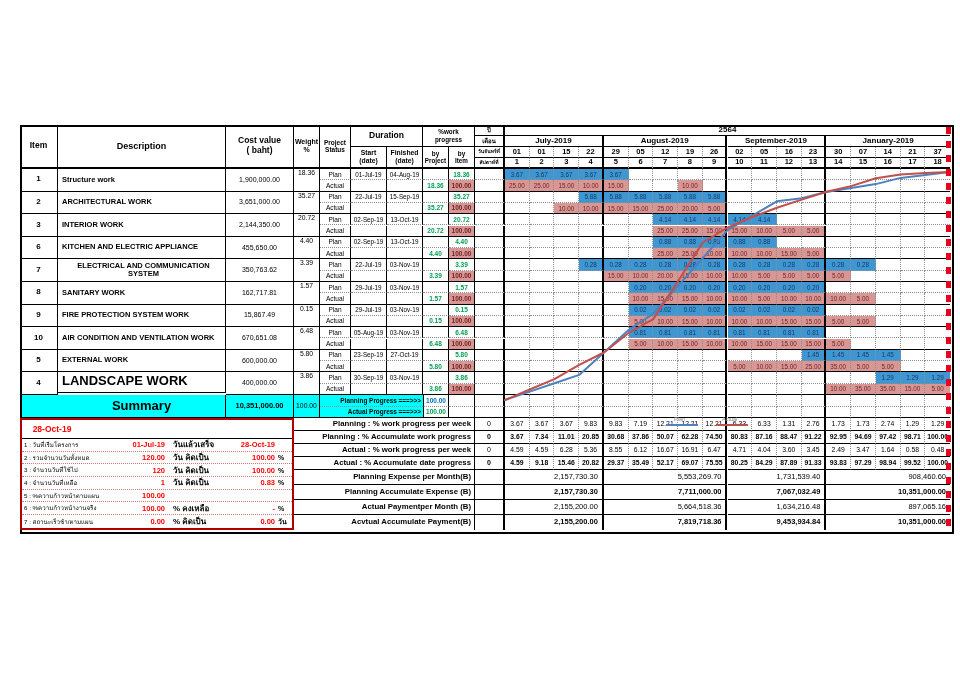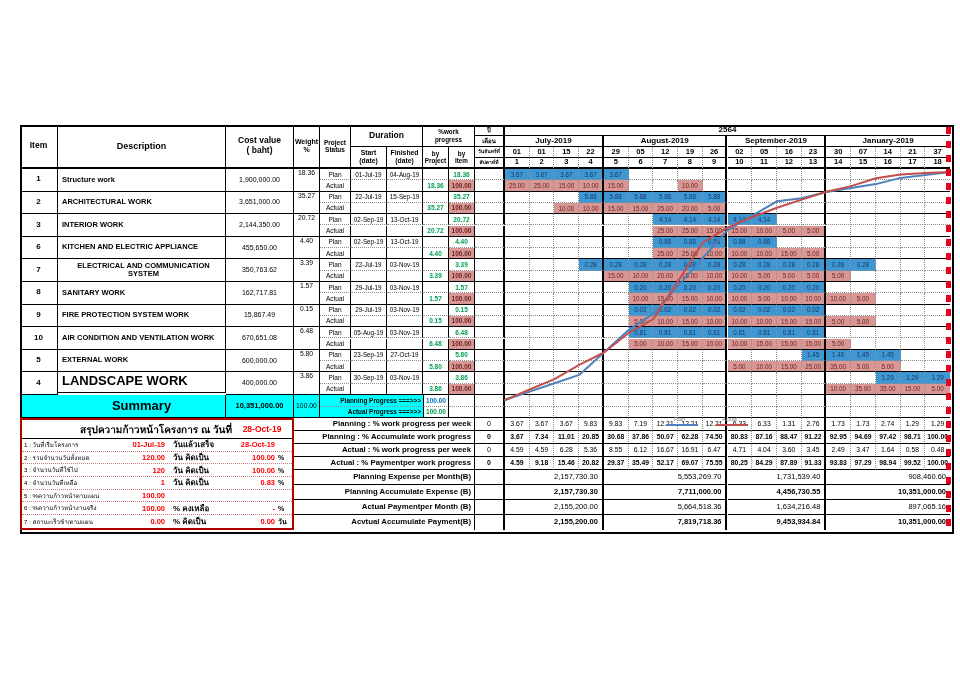--- a/index.html
+++ b/index.html
@@ -705,21 +705,21 @@
       <div class="c" style="left: 702.778px; top: 444px; width: 24.7222px; height: 13px; font-size: 6.8px; border-right: 2px solid rgb(0, 0, 0); border-bottom: 1px solid rgb(0, 0, 0);">6.47</div>
       <div class="c" style="left: 727.5px; top: 444px; width: 24.7222px; height: 13px; font-size: 6.8px; border-right: 1px dotted rgb(143, 143, 143); border-bottom: 1px solid rgb(0, 0, 0);">4.71</div>
       <div class="c" style="left: 752.222px; top: 444px; width: 24.7222px; height: 13px; font-size: 6.8px; border-right: 1px dotted rgb(143, 143, 143); border-bottom: 1px solid rgb(0, 0, 0);">4.04</div>
       <div class="c" style="left: 776.944px; top: 444px; width: 24.7222px; height: 13px; font-size: 6.8px; border-right: 1px dotted rgb(143, 143, 143); border-bottom: 1px solid rgb(0, 0, 0);">3.60</div>
       <div class="c" style="left: 801.667px; top: 444px; width: 24.7222px; height: 13px; font-size: 6.8px; border-right: 2px solid rgb(0, 0, 0); border-bottom: 1px solid rgb(0, 0, 0);">3.45</div>
       <div class="c" style="left: 826.389px; top: 444px; width: 24.7222px; height: 13px; font-size: 6.8px; border-right: 1px dotted rgb(143, 143, 143); border-bottom: 1px solid rgb(0, 0, 0);">2.49</div>
       <div class="c" style="left: 851.111px; top: 444px; width: 24.7222px; height: 13px; font-size: 6.8px; border-right: 1px dotted rgb(143, 143, 143); border-bottom: 1px solid rgb(0, 0, 0);">3.47</div>
       <div class="c" style="left: 875.833px; top: 444px; width: 24.7222px; height: 13px; font-size: 6.8px; border-right: 1px dotted rgb(143, 143, 143); border-bottom: 1px solid rgb(0, 0, 0);">1.64</div>
       <div class="c" style="left: 900.556px; top: 444px; width: 24.7222px; height: 13px; font-size: 6.8px; border-right: 1px dotted rgb(143, 143, 143); border-bottom: 1px solid rgb(0, 0, 0);">0.58</div>
       <div class="c" style="left: 925.278px; top: 444px; width: 24.7222px; height: 13px; font-size: 6.8px; border-bottom: 1px solid rgb(0, 0, 0);">0.48</div>
-      <div class="c" style="left: 294px; top: 457px; width: 181px; height: 13px; font-size: 7.8px; font-weight: bold; justify-content: flex-end; padding-right: 3px; border-right: 1px solid rgb(0, 0, 0); border-bottom: 1px solid rgb(0, 0, 0);">Actual : % Paymentper work progress</div>
+      <div class="c" style="left: 294px; top: 457px; width: 181px; height: 13px; font-size: 7.8px; font-weight: bold; justify-content: flex-end; padding-right: 3px; border-right: 1px solid rgb(0, 0, 0); border-bottom: 1px solid rgb(0, 0, 0);">Actual : % Accumulate date progress</div>
       <div class="c" style="left: 475px; top: 457px; width: 30px; height: 13px; font-size: 7px; font-weight: bold; border-right: 2px solid rgb(0, 0, 0); border-bottom: 1px solid rgb(0, 0, 0);">0</div>
       <div class="c" style="left: 505px; top: 457px; width: 24.7222px; height: 13px; font-size: 6.8px; font-weight: bold; border-right: 1px dotted rgb(143, 143, 143); border-bottom: 1px solid rgb(0, 0, 0);">4.59</div>
       <div class="c" style="left: 529.722px; top: 457px; width: 24.7222px; height: 13px; font-size: 6.8px; font-weight: bold; border-right: 1px dotted rgb(143, 143, 143); border-bottom: 1px solid rgb(0, 0, 0);">9.18</div>
       <div class="c" style="left: 554.444px; top: 457px; width: 24.7222px; height: 13px; font-size: 6.8px; font-weight: bold; border-right: 1px dotted rgb(143, 143, 143); border-bottom: 1px solid rgb(0, 0, 0);">15.46</div>
       <div class="c" style="left: 579.167px; top: 457px; width: 24.7222px; height: 13px; font-size: 6.8px; font-weight: bold; border-right: 2px solid rgb(0, 0, 0); border-bottom: 1px solid rgb(0, 0, 0);">20.82</div>
       <div class="c" style="left: 603.889px; top: 457px; width: 24.7222px; height: 13px; font-size: 6.8px; font-weight: bold; border-right: 1px dotted rgb(143, 143, 143); border-bottom: 1px solid rgb(0, 0, 0);">29.37</div>
       <div class="c" style="left: 628.611px; top: 457px; width: 24.7222px; height: 13px; font-size: 6.8px; font-weight: bold; border-right: 1px dotted rgb(143, 143, 143); border-bottom: 1px solid rgb(0, 0, 0);">35.49</div>
       <div class="c" style="left: 653.333px; top: 457px; width: 24.7222px; height: 13px; font-size: 6.8px; font-weight: bold; border-right: 1px dotted rgb(143, 143, 143); border-bottom: 1px solid rgb(0, 0, 0);">52.17</div>
       <div class="c" style="left: 678.056px; top: 457px; width: 24.7222px; height: 13px; font-size: 6.8px; font-weight: bold; border-right: 1px dotted rgb(143, 143, 143); border-bottom: 1px solid rgb(0, 0, 0);">69.07</div>
       <div class="c" style="left: 702.778px; top: 457px; width: 24.7222px; height: 13px; font-size: 6.8px; font-weight: bold; border-right: 2px solid rgb(0, 0, 0); border-bottom: 1px solid rgb(0, 0, 0);">75.55</div>
@@ -735,21 +735,21 @@
       <div class="c" style="left: 294px; top: 470px; width: 181px; height: 15px; font-size: 7.8px; font-weight: bold; justify-content: flex-end; padding-right: 3px; border-right: 1px solid rgb(0, 0, 0); border-bottom: 1px solid rgb(0, 0, 0);">Planning Expense per Month(B)</div>
       <div class="c" style="left: 475px; top: 470px; width: 30px; height: 15px; border-right: 2px solid rgb(0, 0, 0); border-bottom: 1px solid rgb(0, 0, 0);"></div>
       <div class="c" style="left: 505px; top: 470px; width: 98.8889px; height: 15px; font-size: 7.5px; justify-content: flex-end; padding-right: 4px; border-right: 2px solid rgb(0, 0, 0); border-bottom: 1px solid rgb(0, 0, 0);">2,157,730.30</div>
       <div class="c" style="left: 603.889px; top: 470px; width: 123.611px; height: 15px; font-size: 7.5px; justify-content: flex-end; padding-right: 4px; border-right: 2px solid rgb(0, 0, 0); border-bottom: 1px solid rgb(0, 0, 0);">5,553,269.70</div>
       <div class="c" style="left: 727.5px; top: 470px; width: 98.8889px; height: 15px; font-size: 7.5px; justify-content: flex-end; padding-right: 4px; border-right: 2px solid rgb(0, 0, 0); border-bottom: 1px solid rgb(0, 0, 0);">1,731,539.40</div>
       <div class="c" style="left: 826.389px; top: 470px; width: 123.611px; height: 15px; font-size: 7.5px; justify-content: flex-end; padding-right: 4px; border-bottom: 1px solid rgb(0, 0, 0);">908,460.60</div>
       <div class="c" style="left: 294px; top: 485px; width: 181px; height: 15px; font-size: 7.8px; font-weight: bold; justify-content: flex-end; padding-right: 3px; border-right: 1px solid rgb(0, 0, 0); border-bottom: 1px solid rgb(0, 0, 0);">Planning Accumulate Expense (B)</div>
       <div class="c" style="left: 475px; top: 485px; width: 30px; height: 15px; border-right: 2px solid rgb(0, 0, 0); border-bottom: 1px solid rgb(0, 0, 0);"></div>
       <div class="c" style="left: 505px; top: 485px; width: 98.8889px; height: 15px; font-size: 7.5px; font-weight: bold; justify-content: flex-end; padding-right: 4px; border-right: 2px solid rgb(0, 0, 0); border-bottom: 1px solid rgb(0, 0, 0);">2,157,730.30</div>
       <div class="c" style="left: 603.889px; top: 485px; width: 123.611px; height: 15px; font-size: 7.5px; font-weight: bold; justify-content: flex-end; padding-right: 4px; border-right: 2px solid rgb(0, 0, 0); border-bottom: 1px solid rgb(0, 0, 0);">7,711,000.00</div>
-      <div class="c" style="left: 727.5px; top: 485px; width: 98.8889px; height: 15px; font-size: 7.5px; font-weight: bold; justify-content: flex-end; padding-right: 4px; border-right: 2px solid rgb(0, 0, 0); border-bottom: 1px solid rgb(0, 0, 0);">4,456,730.55</div>
+      <div class="c" style="left: 727.5px; top: 485px; width: 98.8889px; height: 15px; font-size: 7.5px; font-weight: bold; justify-content: flex-end; padding-right: 4px; border-right: 2px solid rgb(0, 0, 0); border-bottom: 1px solid rgb(0, 0, 0);">7,067,032.49</div>
       <div class="c" style="left: 826.389px; top: 485px; width: 123.611px; height: 15px; font-size: 7.5px; font-weight: bold; justify-content: flex-end; padding-right: 4px; border-bottom: 1px solid rgb(0, 0, 0);">10,351,000.00</div>
       <div class="c" style="left: 294px; top: 500px; width: 181px; height: 15px; font-size: 7.8px; font-weight: bold; justify-content: flex-end; padding-right: 3px; border-right: 1px solid rgb(0, 0, 0); border-bottom: 1px solid rgb(0, 0, 0);">Actual  Paymentper Month (B)</div>
       <div class="c" style="left: 475px; top: 500px; width: 30px; height: 15px; border-right: 2px solid rgb(0, 0, 0); border-bottom: 1px solid rgb(0, 0, 0);"></div>
       <div class="c" style="left: 505px; top: 500px; width: 98.8889px; height: 15px; font-size: 7.5px; justify-content: flex-end; padding-right: 4px; border-right: 2px solid rgb(0, 0, 0); border-bottom: 1px solid rgb(0, 0, 0);">2,155,200.00</div>
       <div class="c" style="left: 603.889px; top: 500px; width: 123.611px; height: 15px; font-size: 7.5px; justify-content: flex-end; padding-right: 4px; border-right: 2px solid rgb(0, 0, 0); border-bottom: 1px solid rgb(0, 0, 0);">5,664,518.36</div>
       <div class="c" style="left: 727.5px; top: 500px; width: 98.8889px; height: 15px; font-size: 7.5px; justify-content: flex-end; padding-right: 4px; border-right: 2px solid rgb(0, 0, 0); border-bottom: 1px solid rgb(0, 0, 0);">1,634,216.48</div>
       <div class="c" style="left: 826.389px; top: 500px; width: 123.611px; height: 15px; font-size: 7.5px; justify-content: flex-end; padding-right: 4px; border-bottom: 1px solid rgb(0, 0, 0);">897,065.16</div>
       <div class="c" style="left: 294px; top: 515px; width: 181px; height: 15px; font-size: 7.8px; font-weight: bold; justify-content: flex-end; padding-right: 3px; border-right: 1px solid rgb(0, 0, 0);">Acvtual Accumulate Payment(B)</div>
       <div class="c" style="left: 475px; top: 515px; width: 30px; height: 15px; border-right: 2px solid rgb(0, 0, 0);"></div>
       <div class="c" style="left: 505px; top: 515px; width: 98.8889px; height: 15px; font-size: 7.5px; font-weight: bold; justify-content: flex-end; padding-right: 4px; border-right: 2px solid rgb(0, 0, 0);">2,155,200.00</div>
@@ -767,21 +767,20 @@
   <div class="legend-line" style="left:666px;top:424px;width:32px;border-color:#4F81BD"></div>
   <span class="legend-text" style="left:722px;top:416px">Actual</span>
   <div class="legend-line" style="left:716px;top:424px;width:32px;border-color:#C0504D"></div>
 
   <div class="frame" style="left:20px;top:125px;width:930px;height:405px"></div>
 
   <div class="reddash" style="left:946px;top:127px;width:5px;height:403px"></div>
 
   <div id="thai-block" class="thai-block" style="left:20px;top:418px;width:274px;height:112px">
       <div class="trow" style="top: 0px; height: 19px; border-bottom: 1px solid rgb(0, 0, 0);">
-        <span style="flex: 1 1 0%; text-align: right; font-weight: bold; font-size: 10px; white-space: nowrap;">สรุปความก้าวหน้าโครงการ ณ วันที่</span>
         <span style="width: 60px; text-align: center; font-weight: bold; font-size: 8.5px; color: rgb(255, 0, 0);">28-Oct-19</span>
       </div>
       <div class="trow" style="top: 19px; height: 12.7px; border-bottom: 1px dotted rgb(207, 122, 117);">
         <span style="flex: 1 1 0%; text-align: left; font-size: 6.2px; padding-left: 2px; white-space: nowrap;">1 : วันที่เริ่มโครงการ</span>
         <span style="width: 56px; text-align: right; font-weight: bold; font-size: 7.5px; color: rgb(255, 0, 0);">01-Jul-19</span>
         <span style="width: 62px; text-align: left; font-weight: bold; font-size: 8px; padding-left: 8px; white-space: nowrap;">วันแล้วเสร็จ</span>
         <span style="width: 40px; text-align: right; font-weight: bold; font-size: 7.5px; color: rgb(255, 0, 0);">28-Oct-19</span>
         <span style="width: 14px; text-align: left; font-weight: bold; font-size: 7px; padding-left: 3px;"></span>
       </div>
       <div class="trow" style="top: 31.7px; height: 12.7px; border-bottom: 1px dotted rgb(207, 122, 117);">

